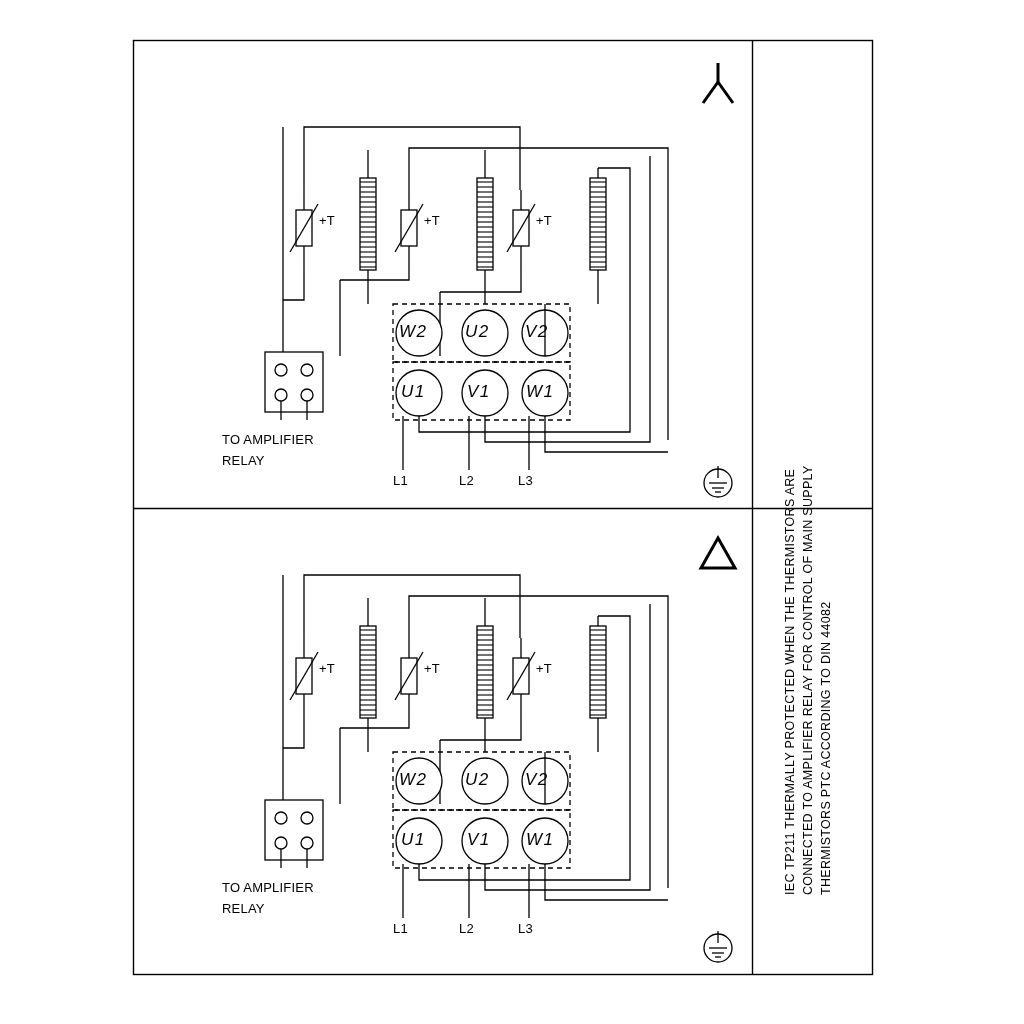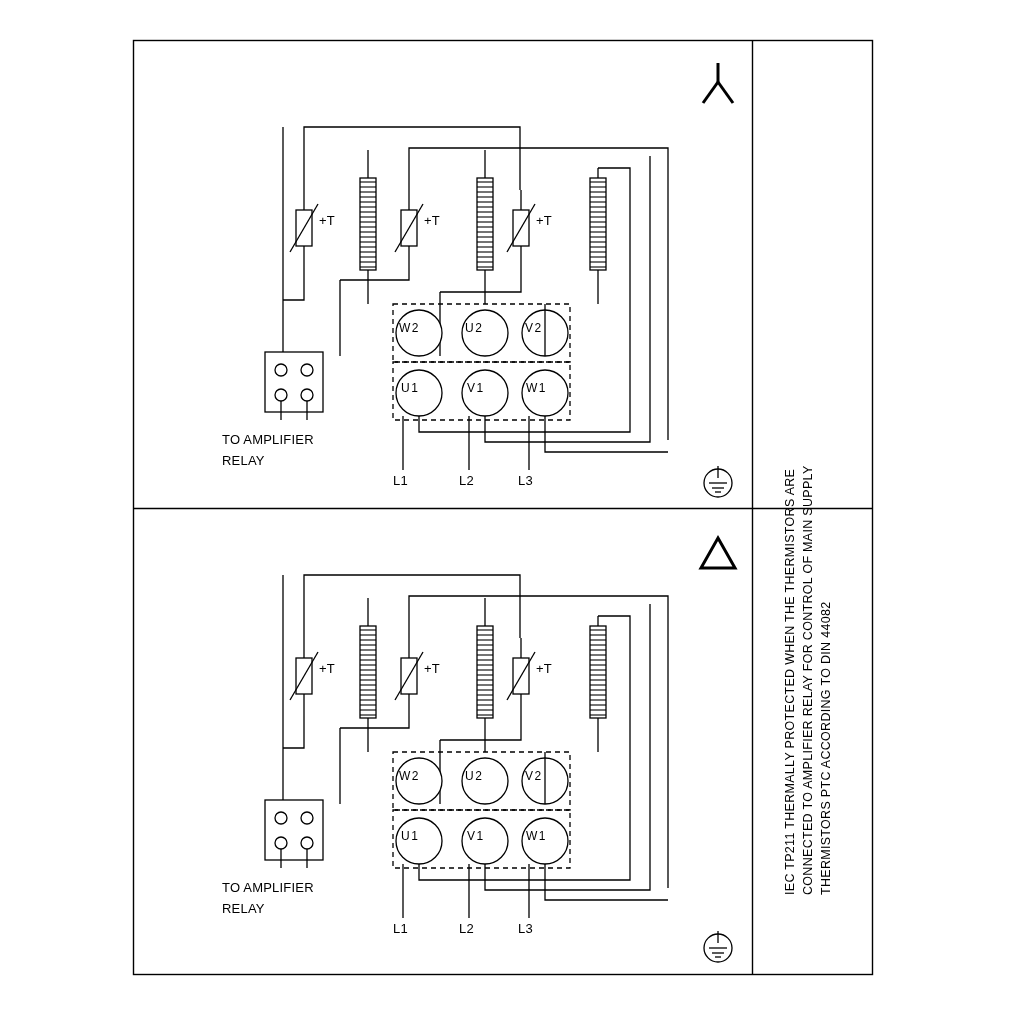--- a/index.html
+++ b/index.html
@@ -22,22 +22,23 @@
     height: 1024px;
   }
   .lbl {
     position: absolute;
     font-size: 13px;
     letter-spacing: 0.2px;
     white-space: nowrap;
     line-height: 1.15;
   }
   .terminal-text {
-    font-size: 12px;
+    font-size: 17px;
     letter-spacing: 1.5px;
+    font-style: italic;
   }
   .side-note {
     position: absolute;
     font-size: 12.5px;
     letter-spacing: 0.3px;
     white-space: nowrap;
     transform-origin: 0 0;
     transform: rotate(-90deg);
   }
   svg { position: absolute; left: 0; top: 0; }

